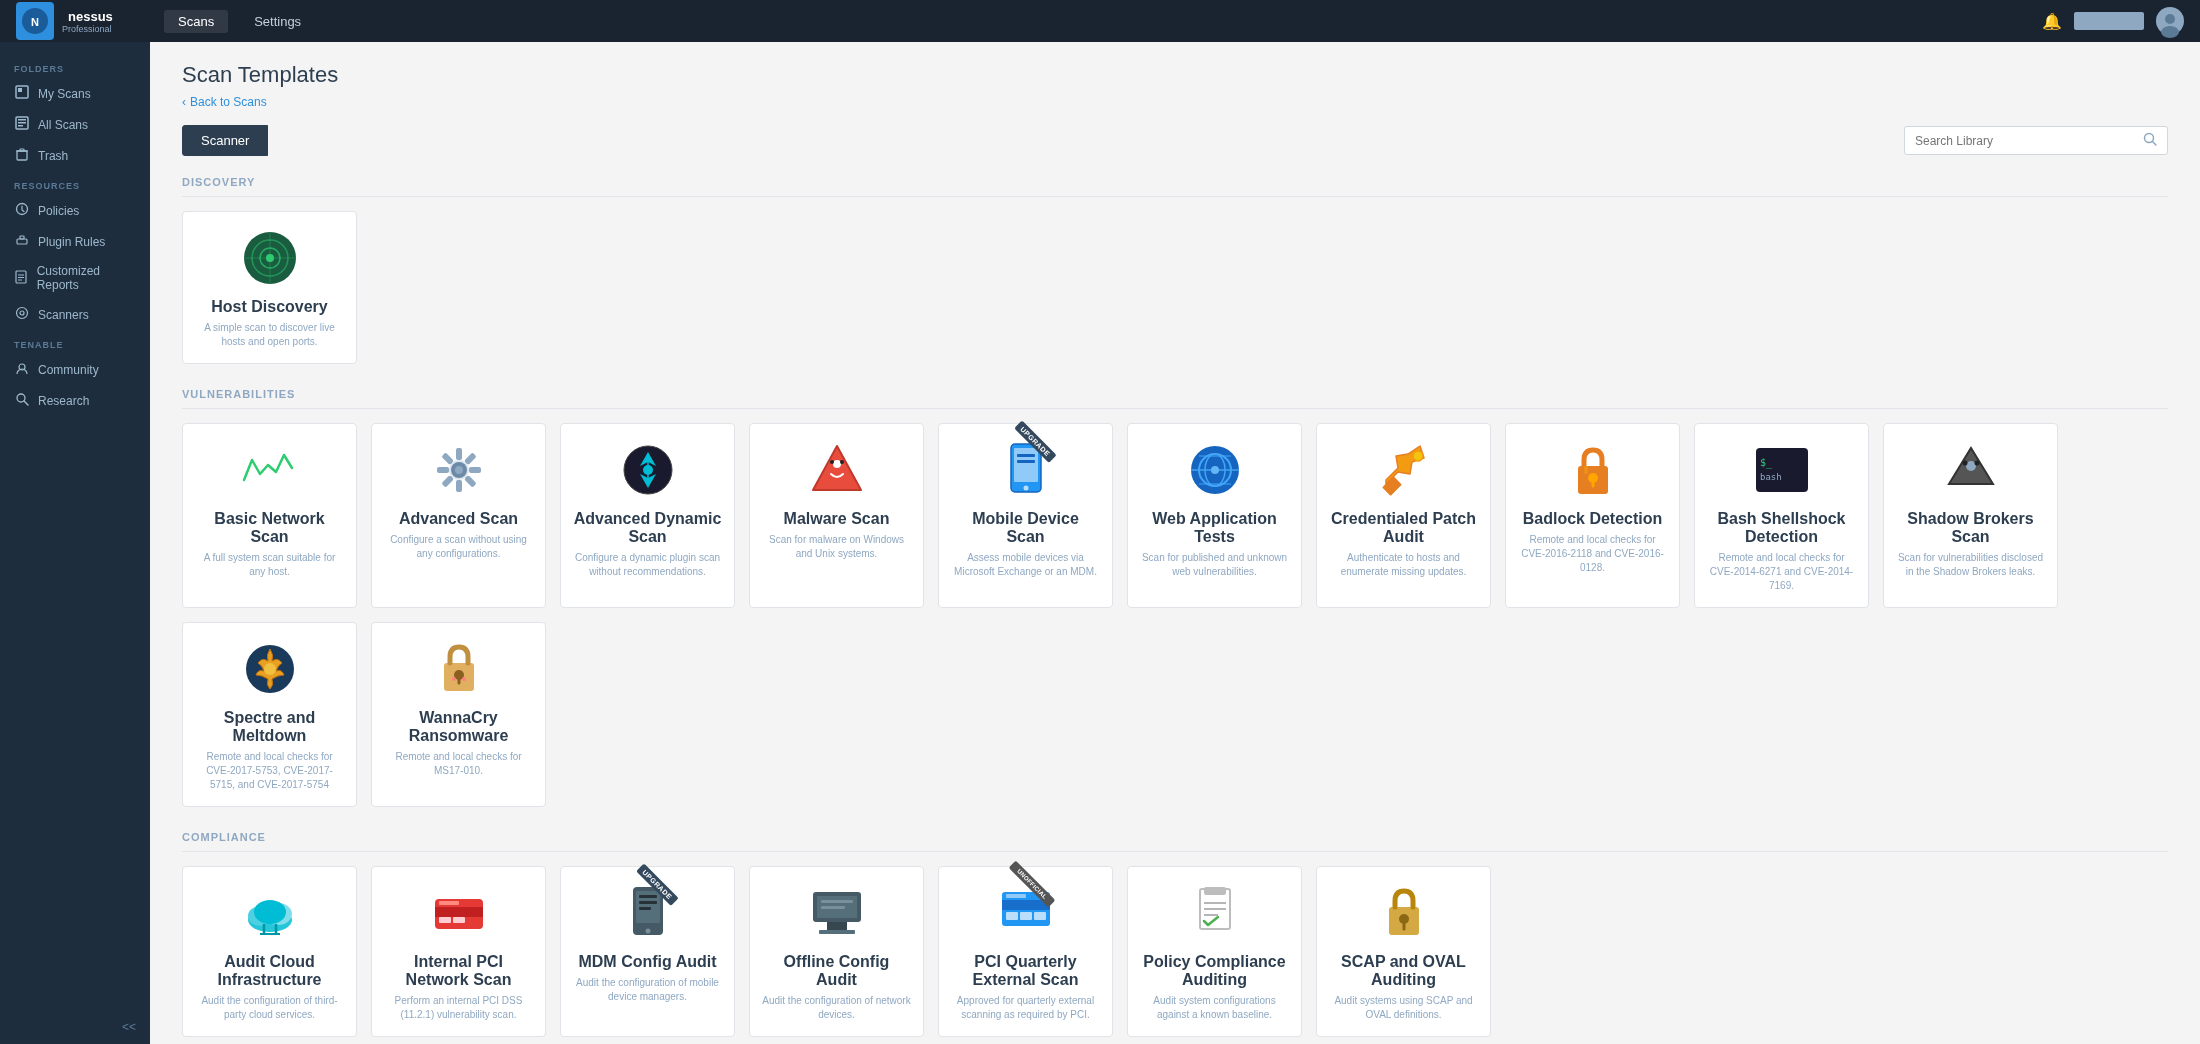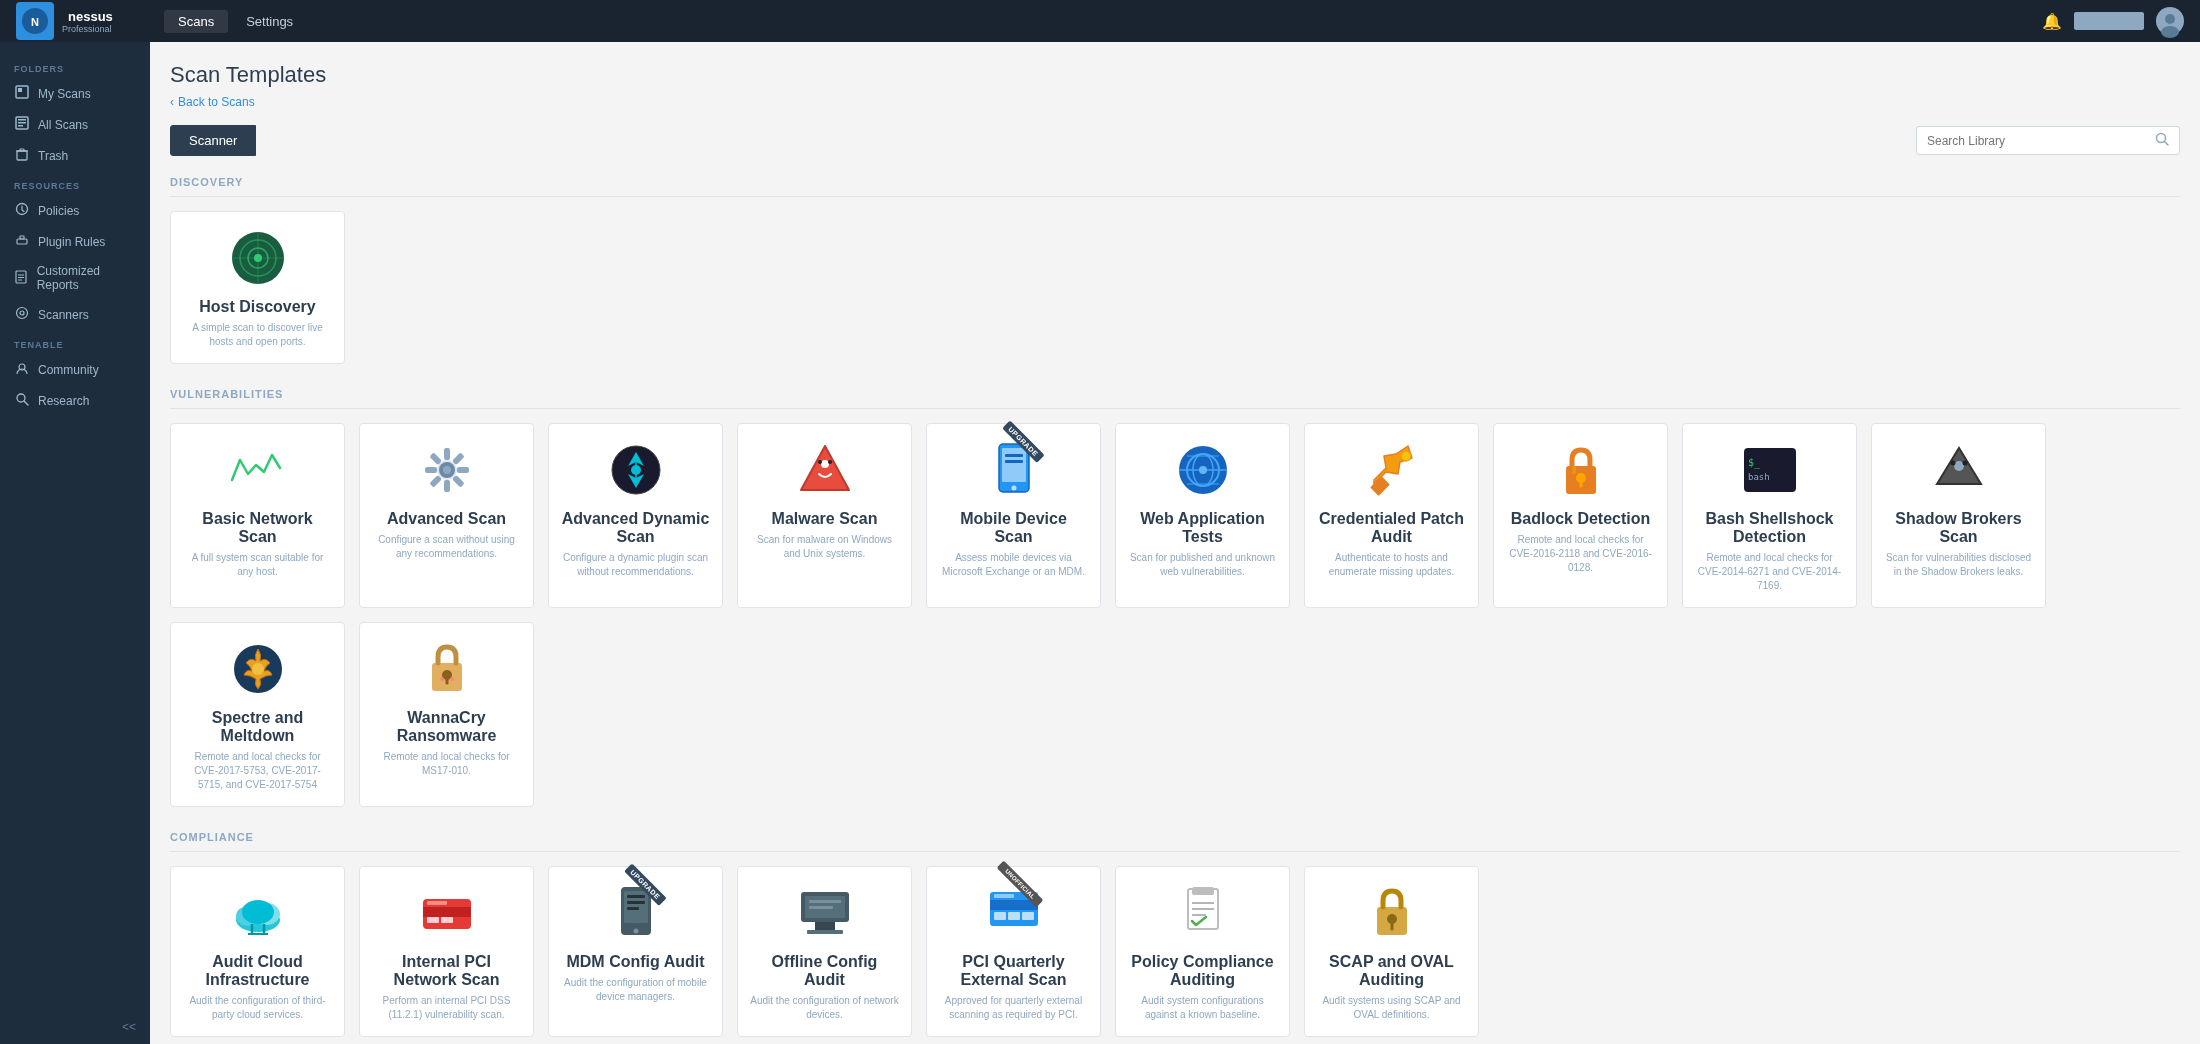--- a/index.html
+++ b/index.html
@@ -38,21 +38,21 @@
       font-weight: bold;
       margin-left: 6px;
     }
     .logo-sub {
       color: #8fa8c2;
       font-size: 9px;
     }
     .nav-links {
       display: flex;
       align-items: center;
-      gap: 4px;
+      gap: 12px;
       flex: 1;
     }
     .nav-link {
       color: #c5d0da;
       font-size: 13px;
       padding: 4px 14px;
       cursor: pointer;
       border-radius: 3px;
     }
     .nav-link.active {
@@ -128,21 +128,21 @@
       font-size: 12px;
       cursor: pointer;
       text-align: right;
     }
 
     
     .content {
       flex: 1;
       overflow-y: auto;
       background: #f4f4f4;
-      padding: 20px 20px;
+      padding: 20px 32px;
     }
     .page-title {
       font-size: 22px;
       color: #2d3e50;
       font-weight: 300;
       margin-bottom: 4px;
     }
     .back-link {
       color: #2d8fdd;
       font-size: 12px;
@@ -481,21 +481,21 @@
                   </g>
                 <g transform="rotate(315)">
                     <rect x="-3" y="-22" width="6" height="12" rx="2" fill="#8fa8c2"></rect>
                   </g>
               </g>
               <circle cx="28" cy="28" r="8" fill="#6c8aa8"></circle>
               <circle cx="28" cy="28" r="4" fill="#8fa8c2"></circle>
             </svg>
           </div>
           <div class="card-title">Advanced Scan</div>
-          <div class="card-desc">Configure a scan without using any recommendations.</div>
+          <div class="card-desc">Configure a scan without using any configurations.</div>
         </div>
 
         <div class="template-card">
           <div class="card-icon-area">
             <svg width="56" height="56" viewBox="0 0 56 56">
               <circle cx="28" cy="28" r="24" fill="#1a1a2e" stroke="#444" stroke-width="1"></circle>
               <path d="M28 10 L36 24 L28 20 L20 24 Z" fill="#00bcd4"></path>
               <path d="M28 46 L36 32 L28 36 L20 32 Z" fill="#00bcd4"></path>
               <circle cx="28" cy="28" r="5" fill="#00bcd4"></circle>
               <line x1="28" y1="20" x2="28" y2="36" stroke="#00bcd4" stroke-width="1.5"></line>

